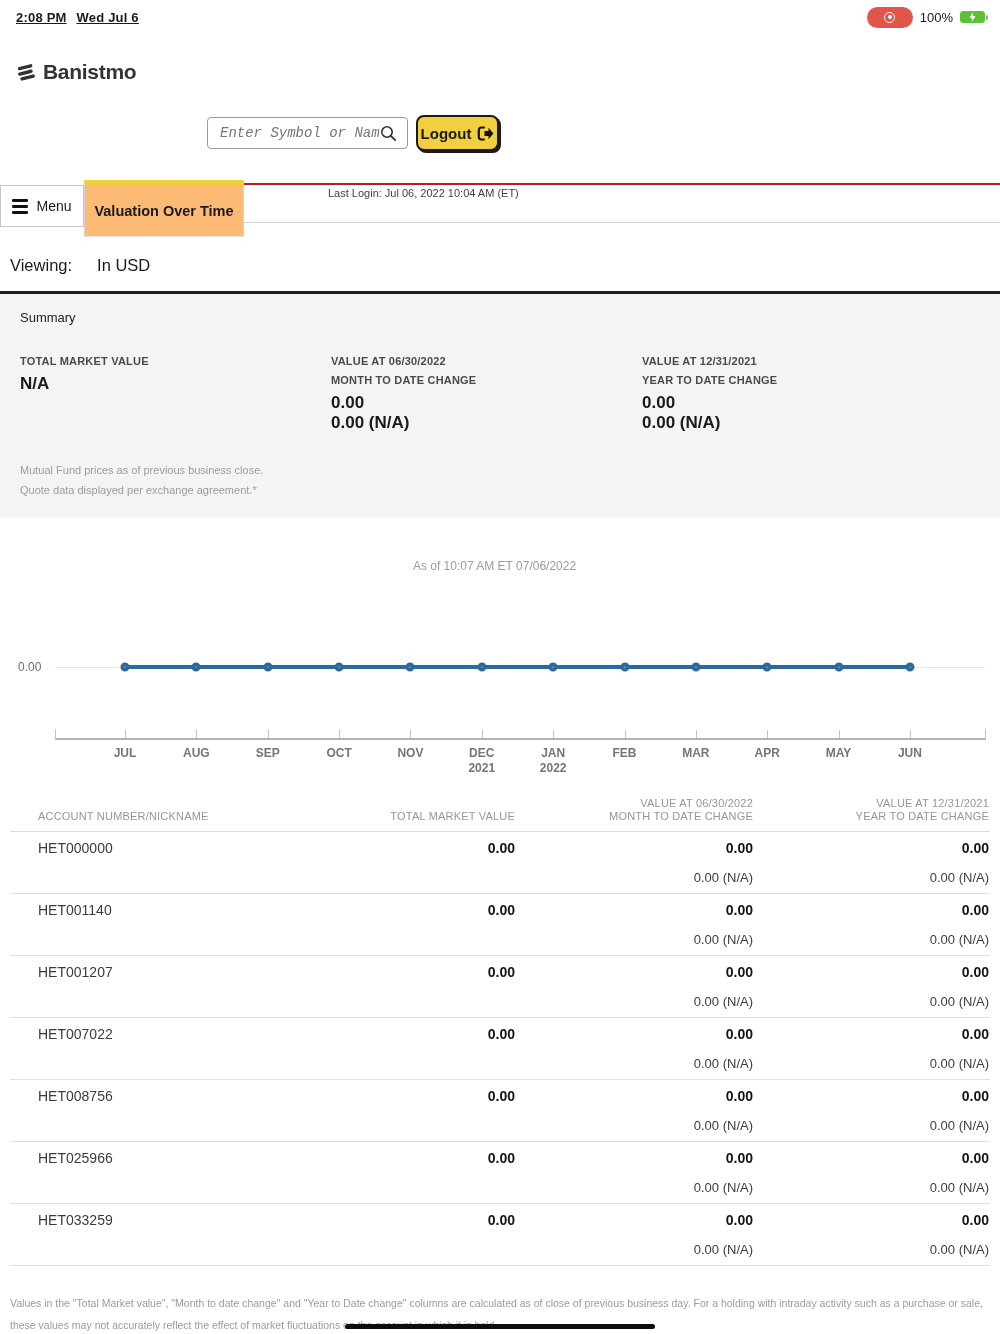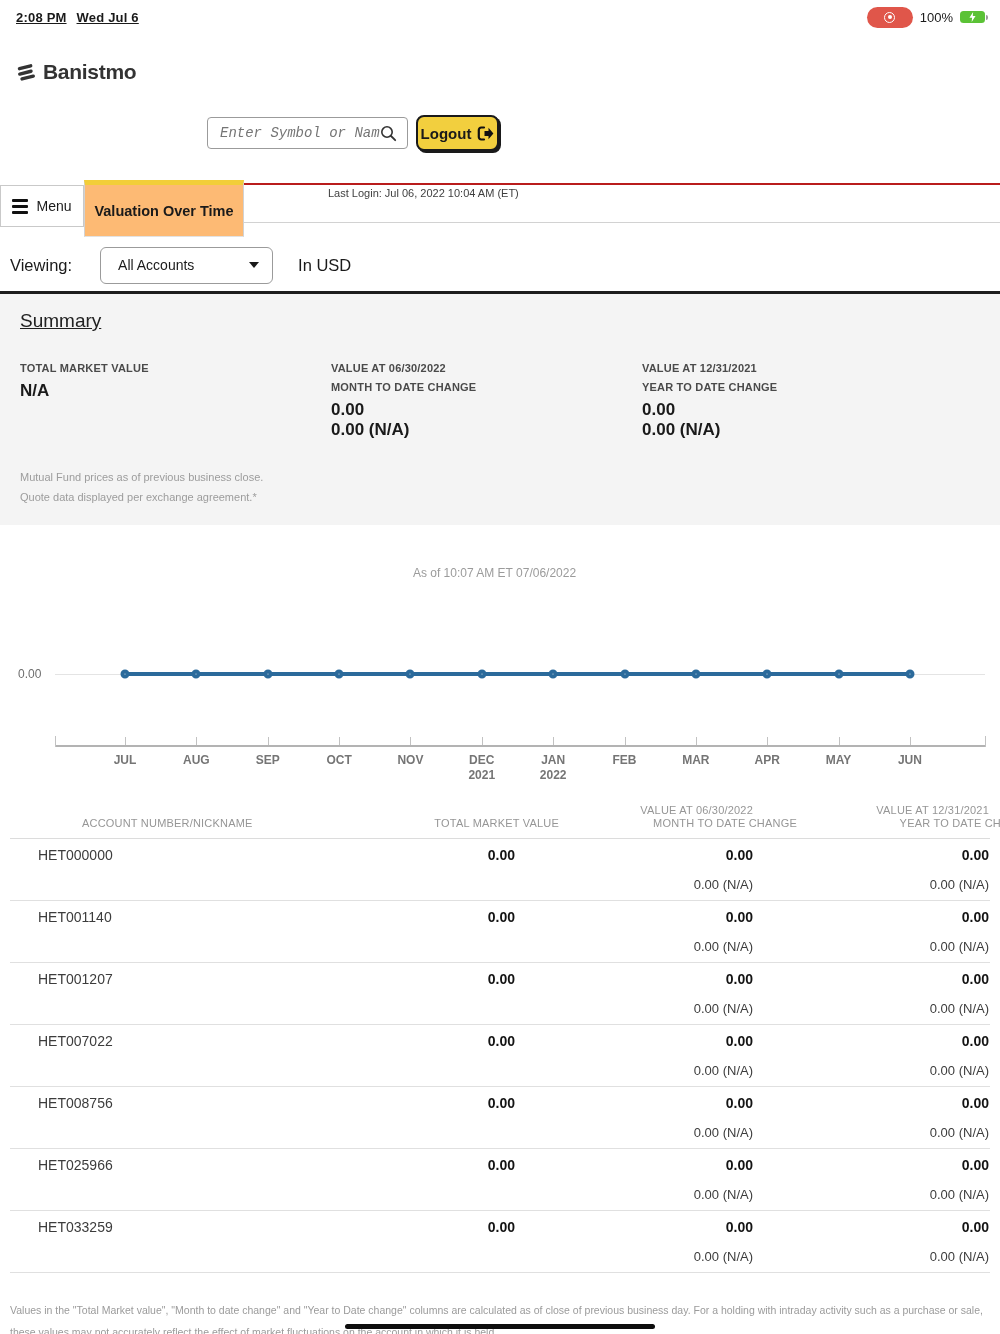--- a/index.html
+++ b/index.html
@@ -42,21 +42,21 @@
   .login-strip div { padding:2px 0 0 84px; font-size:11px; color:#3f3f3f; }
   
   .controls { display:flex; align-items:center; height:52px; padding-left:10px; margin-top:2px; }
   .viewing-label { font-size:16.5px; }
   .account-select { margin-left:28px; width:173px; height:37px; border:1px solid #9b9b9b; border-radius:6px; display:flex; align-items:center; justify-content:space-between; padding:0 13px 0 17px; cursor:pointer; background:#fff; }
   .account-select span { font-size:14px; }
   .caret-down { width:0; height:0; border-left:5.5px solid transparent; border-right:5.5px solid transparent; border-top:6px solid #1a1a1a; }
   .currency { margin-left:25px; font-size:16.5px; }
   
   .summary { border-top:3px solid #1d1d1d; background:#F4F4F4; padding:16px 20px 18px 20px; }
-  .summary-title { font-size:19px; font-weight:400; color:#222;text-decoration:underline; }
+  .summary-title { font-size:13px; font-weight:400; color:#222; }
   .summary-grid { display:grid; grid-template-columns:311px 311px auto; margin-top:27px; }
   .sum-label { font-size:11px; font-weight:700; color:#4a4a4a; letter-spacing:.2px; line-height:19px; }
   .sum-big { font-size:17px; font-weight:700; margin-top:3px; line-height:20px; }
   .footnotes { margin-top:27px; }
   .footnotes p { font-size:11px; color:#9c9c9c; line-height:20px; }
   
   .as-of { margin:41px 11px 0 0; text-align:center; font-size:12px; color:#9b9b9b; }
   
   .chart-plot { position:relative; height:122px; margin-top:34px; }
   .ytick { position:absolute; left:18px; top:60px; transform:translateY(-50%); font-size:12px; color:#6e6e6e; }
@@ -67,21 +67,21 @@
   .tick { position:absolute; top:-10px; width:1px; height:8px; background:#c2c2c2; }
   .tick.end { height:11px; top:-11px; }
   .xlabel { position:absolute; top:6px; transform:translateX(-50%); font-size:12px; color:#757575; text-align:center; line-height:15px;font-weight:bold; }
   
   .table-wrap { margin:6px 10px 0 10px; }
   .tgrid { display:grid; grid-template-columns:280px 197px 238px 236px; }
   .thead { padding:0 1px 0 28px; }
   .th { font-size:11px; color:#969696; letter-spacing:.2px; }
   .r { text-align:right; }
   .thead .row1 { height:19px; align-items:end; }
-  .thead .row2 { margin-top:1px; padding-bottom:9px;margin-left:44px; }
+  .thead .row2 { margin-top:1px; padding-bottom:9px; }
   .tbody-divider { border-bottom:1px solid #dcdcdc; }
   .trow { padding:7px 1px 7px 28px; border-bottom:1px solid #e0e0e0; }
   .trow .main { align-items:center; }
   .acct { font-size:14px; color:#3c3c3c; line-height:19px; }
   .val { font-size:14px; font-weight:700; color:#141414; line-height:19px; }
   .sub { margin-top:11px; }
   .subval { font-size:13px; color:#3c3c3c; line-height:17px; }
   
   .disclaimer { margin:26px 12px 0 10px; font-size:10.5px; color:#9b9b9b; line-height:22px; }
   .home-indicator { position:absolute; left:50%; bottom:5px; transform:translateX(-50%); width:310px; height:5px; background:#0d0d0d; border-radius:3px; cursor:grab; }
@@ -150,24 +150,20 @@
   <div class="active-tab">
     <span>Valuation Over Time</span>
   </div>
   <div class="login-strip">
     <div>Last Login: Jul 06, 2022 10:04 AM (ET)</div>
   </div>
 </div>
 
 <div class="controls">
   <span class="viewing-label">Viewing:</span>
-  <div class="account-select">
-    <span>All Accounts</span>
-    <span class="caret-down"></span>
-  </div>
   <span class="currency">In USD</span>
 </div>
 
 <div class="summary">
   <div class="summary-title">Summary</div>
   <div class="summary-grid">
     <div>
       <div class="sum-label">TOTAL MARKET VALUE</div>
       <div class="sum-big">N/A</div>
     </div>

